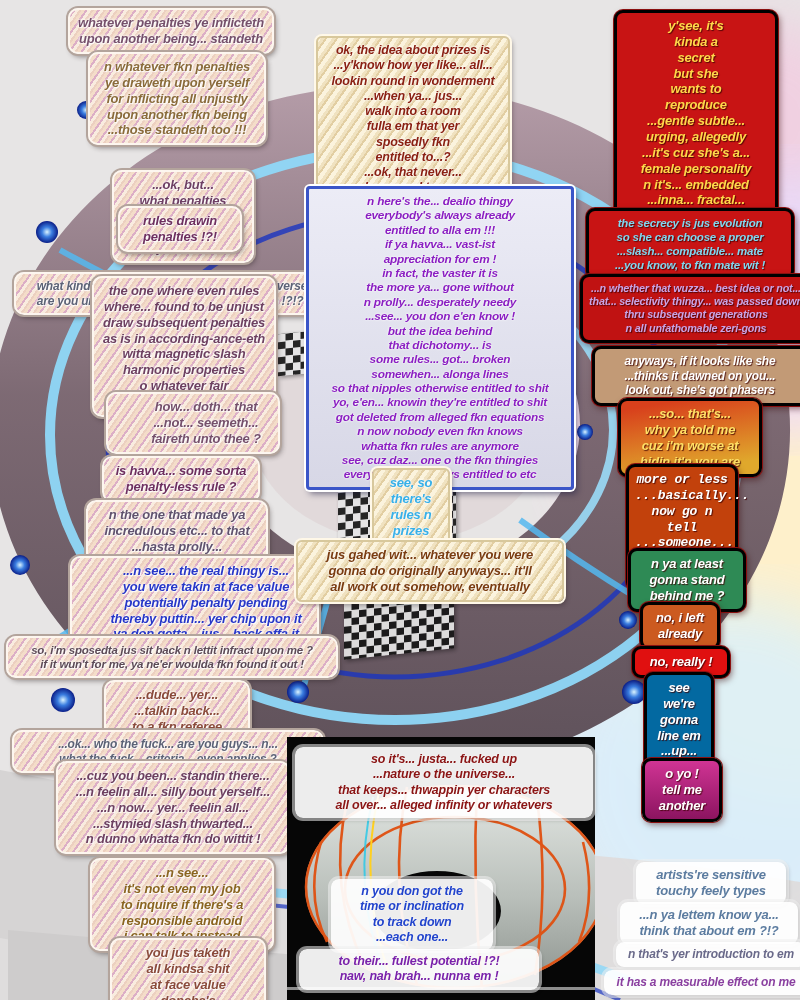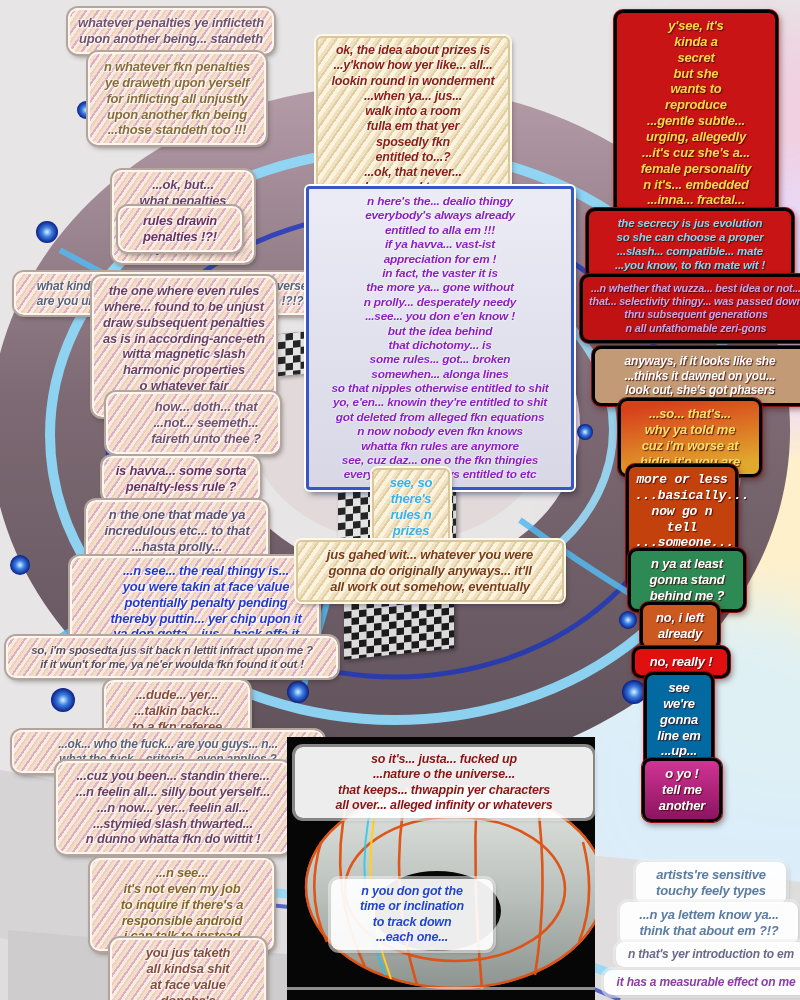--- a/index.html
+++ b/index.html
@@ -283,20 +283,22 @@
     <rect x="0" y="250" width="308" height="3" fill="#e8e8e8" opacity=".6"></rect>
   </svg>
   <div class="bx wbbl" style="left: 8px; top: 10px; width: 286px; font-size: 12.5px; color: rgb(138, 20, 20);">so it's... justa... fucked up
 ...nature o the universe...
 that keeps... thwappin yer characters
 all over... alleged infinity or whatevers</div>
   <div class="bx wbbl" style="left: 44px; top: 142px; width: 150px; font-size: 12.5px; color: rgb(34, 68, 204);">n you don got the
 time or inclination
 to track down
 ...each one...</div>
+  <div class="bx wbbl" style="left: 12px; top: 212px; width: 228px; font-size: 12.5px; color: rgb(122, 34, 170);">to their... fullest potential !?!
+naw, nah brah... nunna em !</div>
 </div>
 
 <div class="bx wbbl" style="left: 636px; top: 862px; width: 138px; color: rgb(92, 124, 160);">artists're sensitive
 touchy feely types</div>
 <div class="bx wbbl" style="left: 620px; top: 902px; width: 166px; color: rgb(92, 124, 160);">...n ya lettem know ya...
 think that about em ?!?</div>
 <div class="bx wbbl" style="left: 616px; top: 942px; width: 178px; font-size: 12px; color: rgb(106, 106, 138);">n that's yer introduction to em</div>
 <div class="bx wbbl" style="left: 604px; top: 970px; width: 192px; font-size: 12px; color: rgb(138, 64, 160);">it has a measurable effect on me</div>
 
 </body></html>

